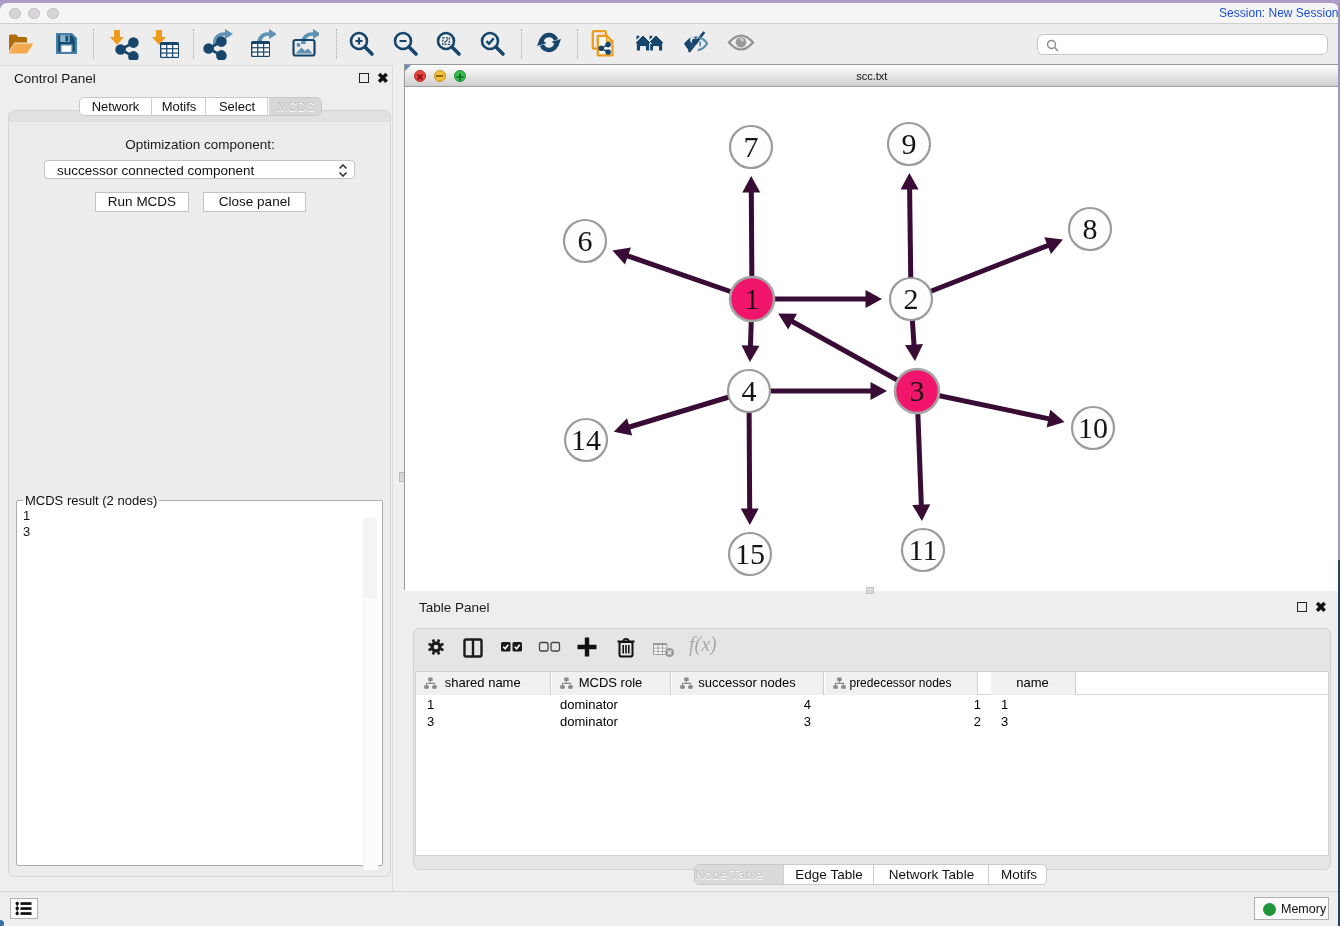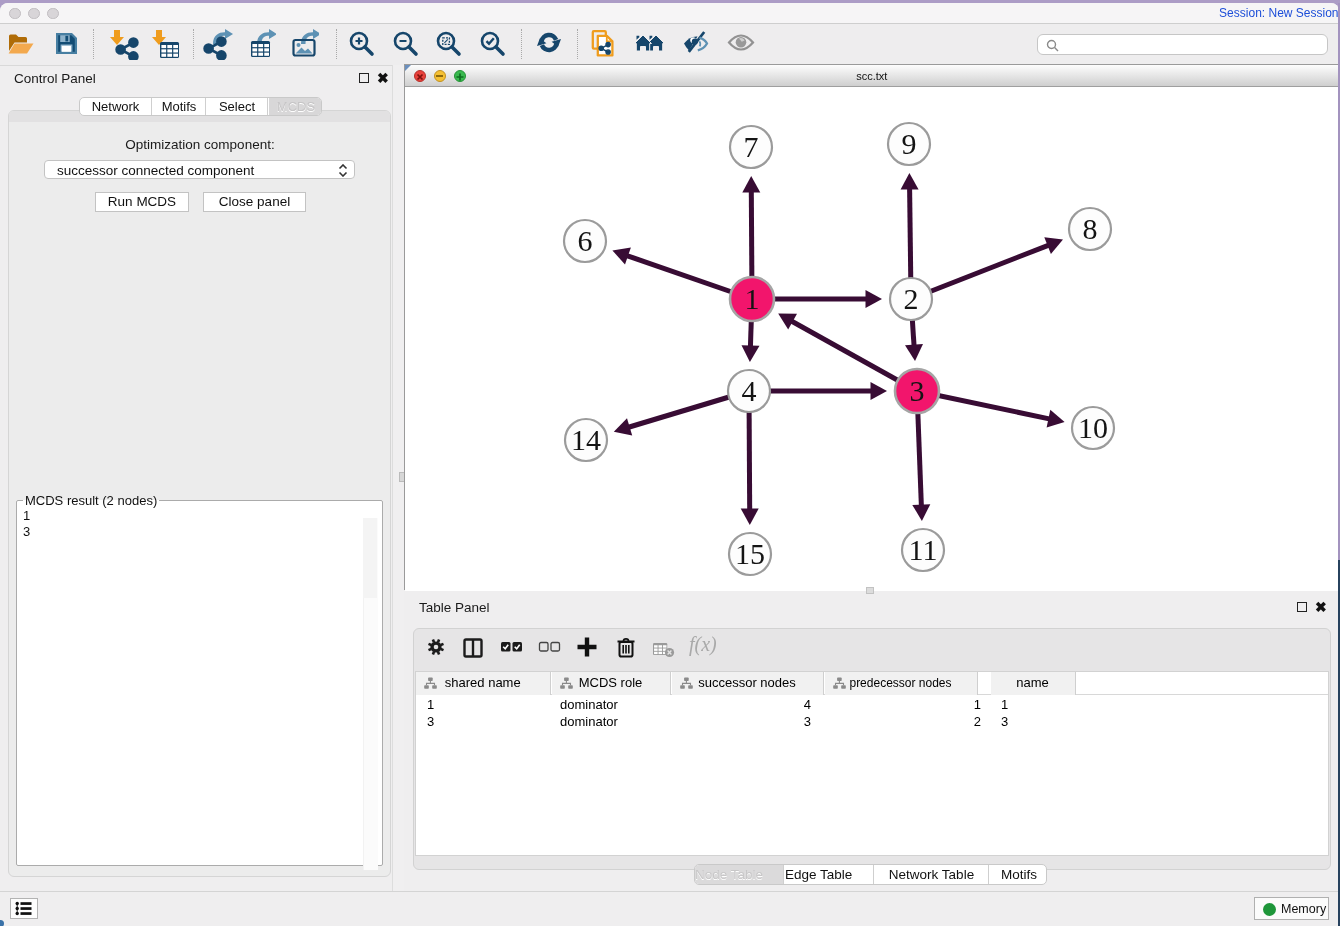--- a/index.html
+++ b/index.html
@@ -372,21 +372,21 @@
           <span class="abs" style="left:144px">dominator</span>
         <span class="abs" style="left:330px;width:65px;text-align:right">3</span>
         <span class="abs" style="left:500px;width:65px;text-align:right">2</span>
         <span class="abs" style="left:585px">3</span>
       </div>
     </div>
   </div>
 
   <div class="abs" style="left:694px;top:861.5px;width:353px;height:21px;background:#fff;border:1px solid #c9c9c9;border-radius:5px;overflow:hidden;font-size:13.5px;color:#111">
     <div class="abs" style="left:0;top:0;width:89px;height:100%;line-height:20px;text-align:left;background:#dbdadb;color:#c8c7c8;text-shadow:0 1px 0 #fff;border-right:1px solid #cfcfcf">Node Table</div>
-    <div class="abs" style="left:90px;top:0;width:89px;height:100%;line-height:20px;text-align:left;border-right:1px solid #cfcfcf">Edge Table</div>
+    <div class="abs" style="left:90px;top:0;width:89px;height:100%;line-height:20px;text-align:center;border-right:1px solid #cfcfcf">Edge Table</div>
     <div class="abs" style="left:180px;top:0;width:114px;height:100%;line-height:20px;text-align:center;border-right:1px solid #cfcfcf">Network Table</div>
     <div class="abs" style="left:295px;top:0;width:58px;height:100%;line-height:20px;text-align:center">Motifs</div>
   </div>
 
   <div class="abs" style="left:0;top:888.5px;width:100%;height:35px;background:#efeeef;border-top:1px solid #d4d4d4"></div>
   <div class="abs" style="left:10px;top:895.5px;width:28px;height:21px;background:#fdfdfd;border:1px solid #b3b3b3">
     <svg width="18" height="15" viewBox="0 0 18 15" style="position:absolute;left:4px;top:2px">
       <g fill="#111">
           <circle cx="2.2" cy="2.5" r="1.7"></circle>
           <circle cx="2.2" cy="7.5" r="1.7"></circle>

